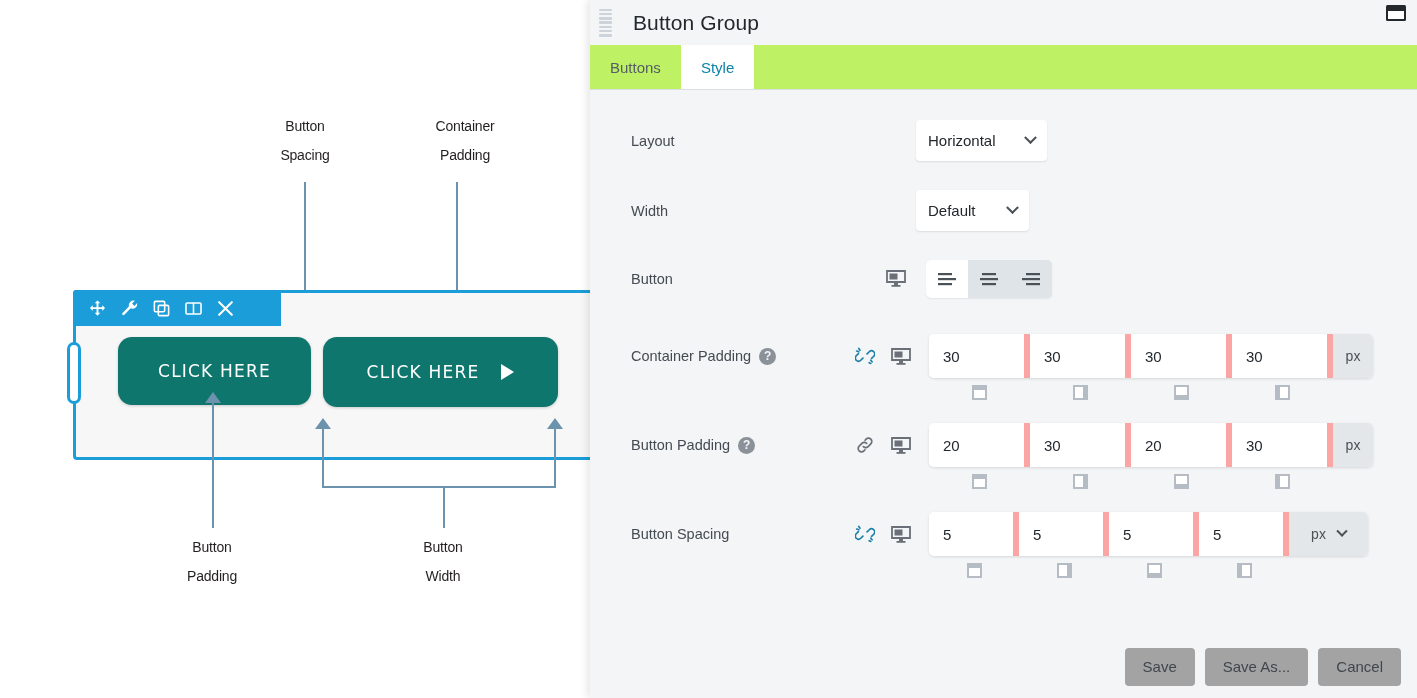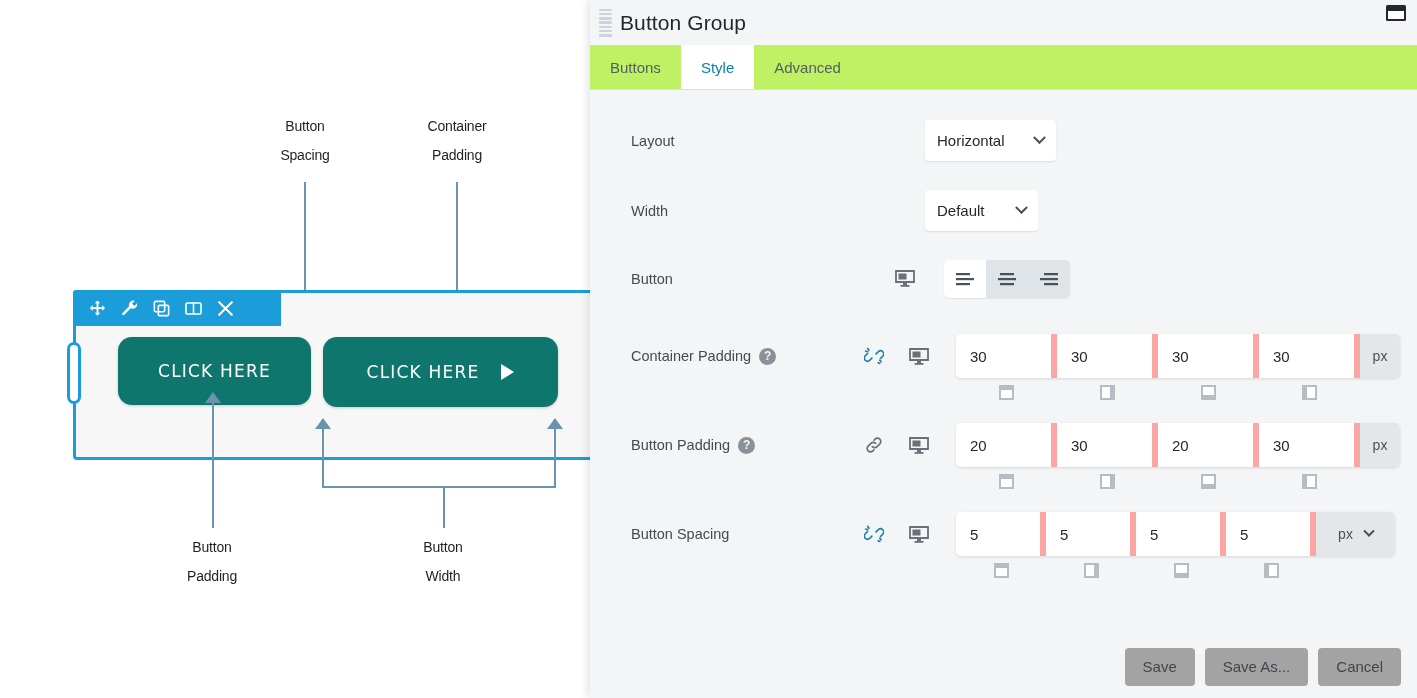--- a/index.html
+++ b/index.html
@@ -117,20 +117,21 @@
     align-items:center; padding:3px 0;
     margin-right:6px;
   }
   #drag-handle i {
     display:block; width:13px; height:2.5px;
     background:#ccd3da; border-radius:1px;
   }
   #panel-title {
     font-size:21px; color:#23282d; font-weight:400;
     letter-spacing:0.1px;
+    margin-left:13px;
   }
   #window-control {
     position:absolute; right:10px; top:4px;
     width:22px; height:18px;
   }
 
   #tabs-bar {
     height:45px; min-height:45px;
     background:#bef264;
     display:flex; align-items:stretch;
@@ -153,21 +154,20 @@
     background:#f3f5f7;
     position:relative;
     overflow:hidden;
   }
 
   .field-row {
     position:relative;
     display:flex;
     align-items:flex-start;
     padding:0 0 0 41px;
-    gap:9px;
   }
   .field-label {
     font-size:14.5px;
     color:#444b52;
     display:flex; align-items:center; gap:8px;
     white-space:nowrap;
   }
   .help-icon {
     width:17px; height:17px; border-radius:50%;
     background:#8b9199; color:#f3f5f7;
@@ -280,21 +280,21 @@
     cursor:pointer;
   }
 </style>
 </head>
 <body>
 
 <div id="preview-area">
 
   <div class="annot-label" style="left:235px; top:112px; width:140px;">Button
 Spacing</div>
-  <div class="annot-label" style="left:382px; top:112px; width:150px;">Container
+  <div class="annot-label" style="left:390px; top:112px; width:150px;">Container
 Padding</div>
 
   <div class="leader v" style="left:304px; top:182px; height:112px;"></div>
   <div class="leader v" style="left:456px; top:182px; height:110px;"></div>
   <div class="arrowhead down" style="left:448px; top:290px;"></div>
   <div class="arrowhead down" style="left:296px; top:325px;"></div>
 
   <div id="module-container"></div>
 
   <div id="module-toolbar">
@@ -371,21 +371,20 @@
       <svg width="22" height="18" viewBox="0 0 22 18">
         <rect x="1" y="1" width="20" height="16" rx="1.5" fill="#23282d"></rect>
         <rect x="3" y="7" width="16" height="8" fill="#ffffff"></rect>
       </svg>
     </span>
   </div>
 
   <div id="tabs-bar">
     <div class="tab">Buttons</div>
     <div class="tab active">Style</div>
-    <div class="tab">Advanced</div>
   </div>
 
   <div id="panel-body">
 
     <div class="field-row" style="margin-top:30px;">
       <div class="field-label" style="width:285px; height:41px;">
         <span>Layout</span>
       </div>
       <div class="select-box" style="width:131px;">
         <span>Horizontal</span>

